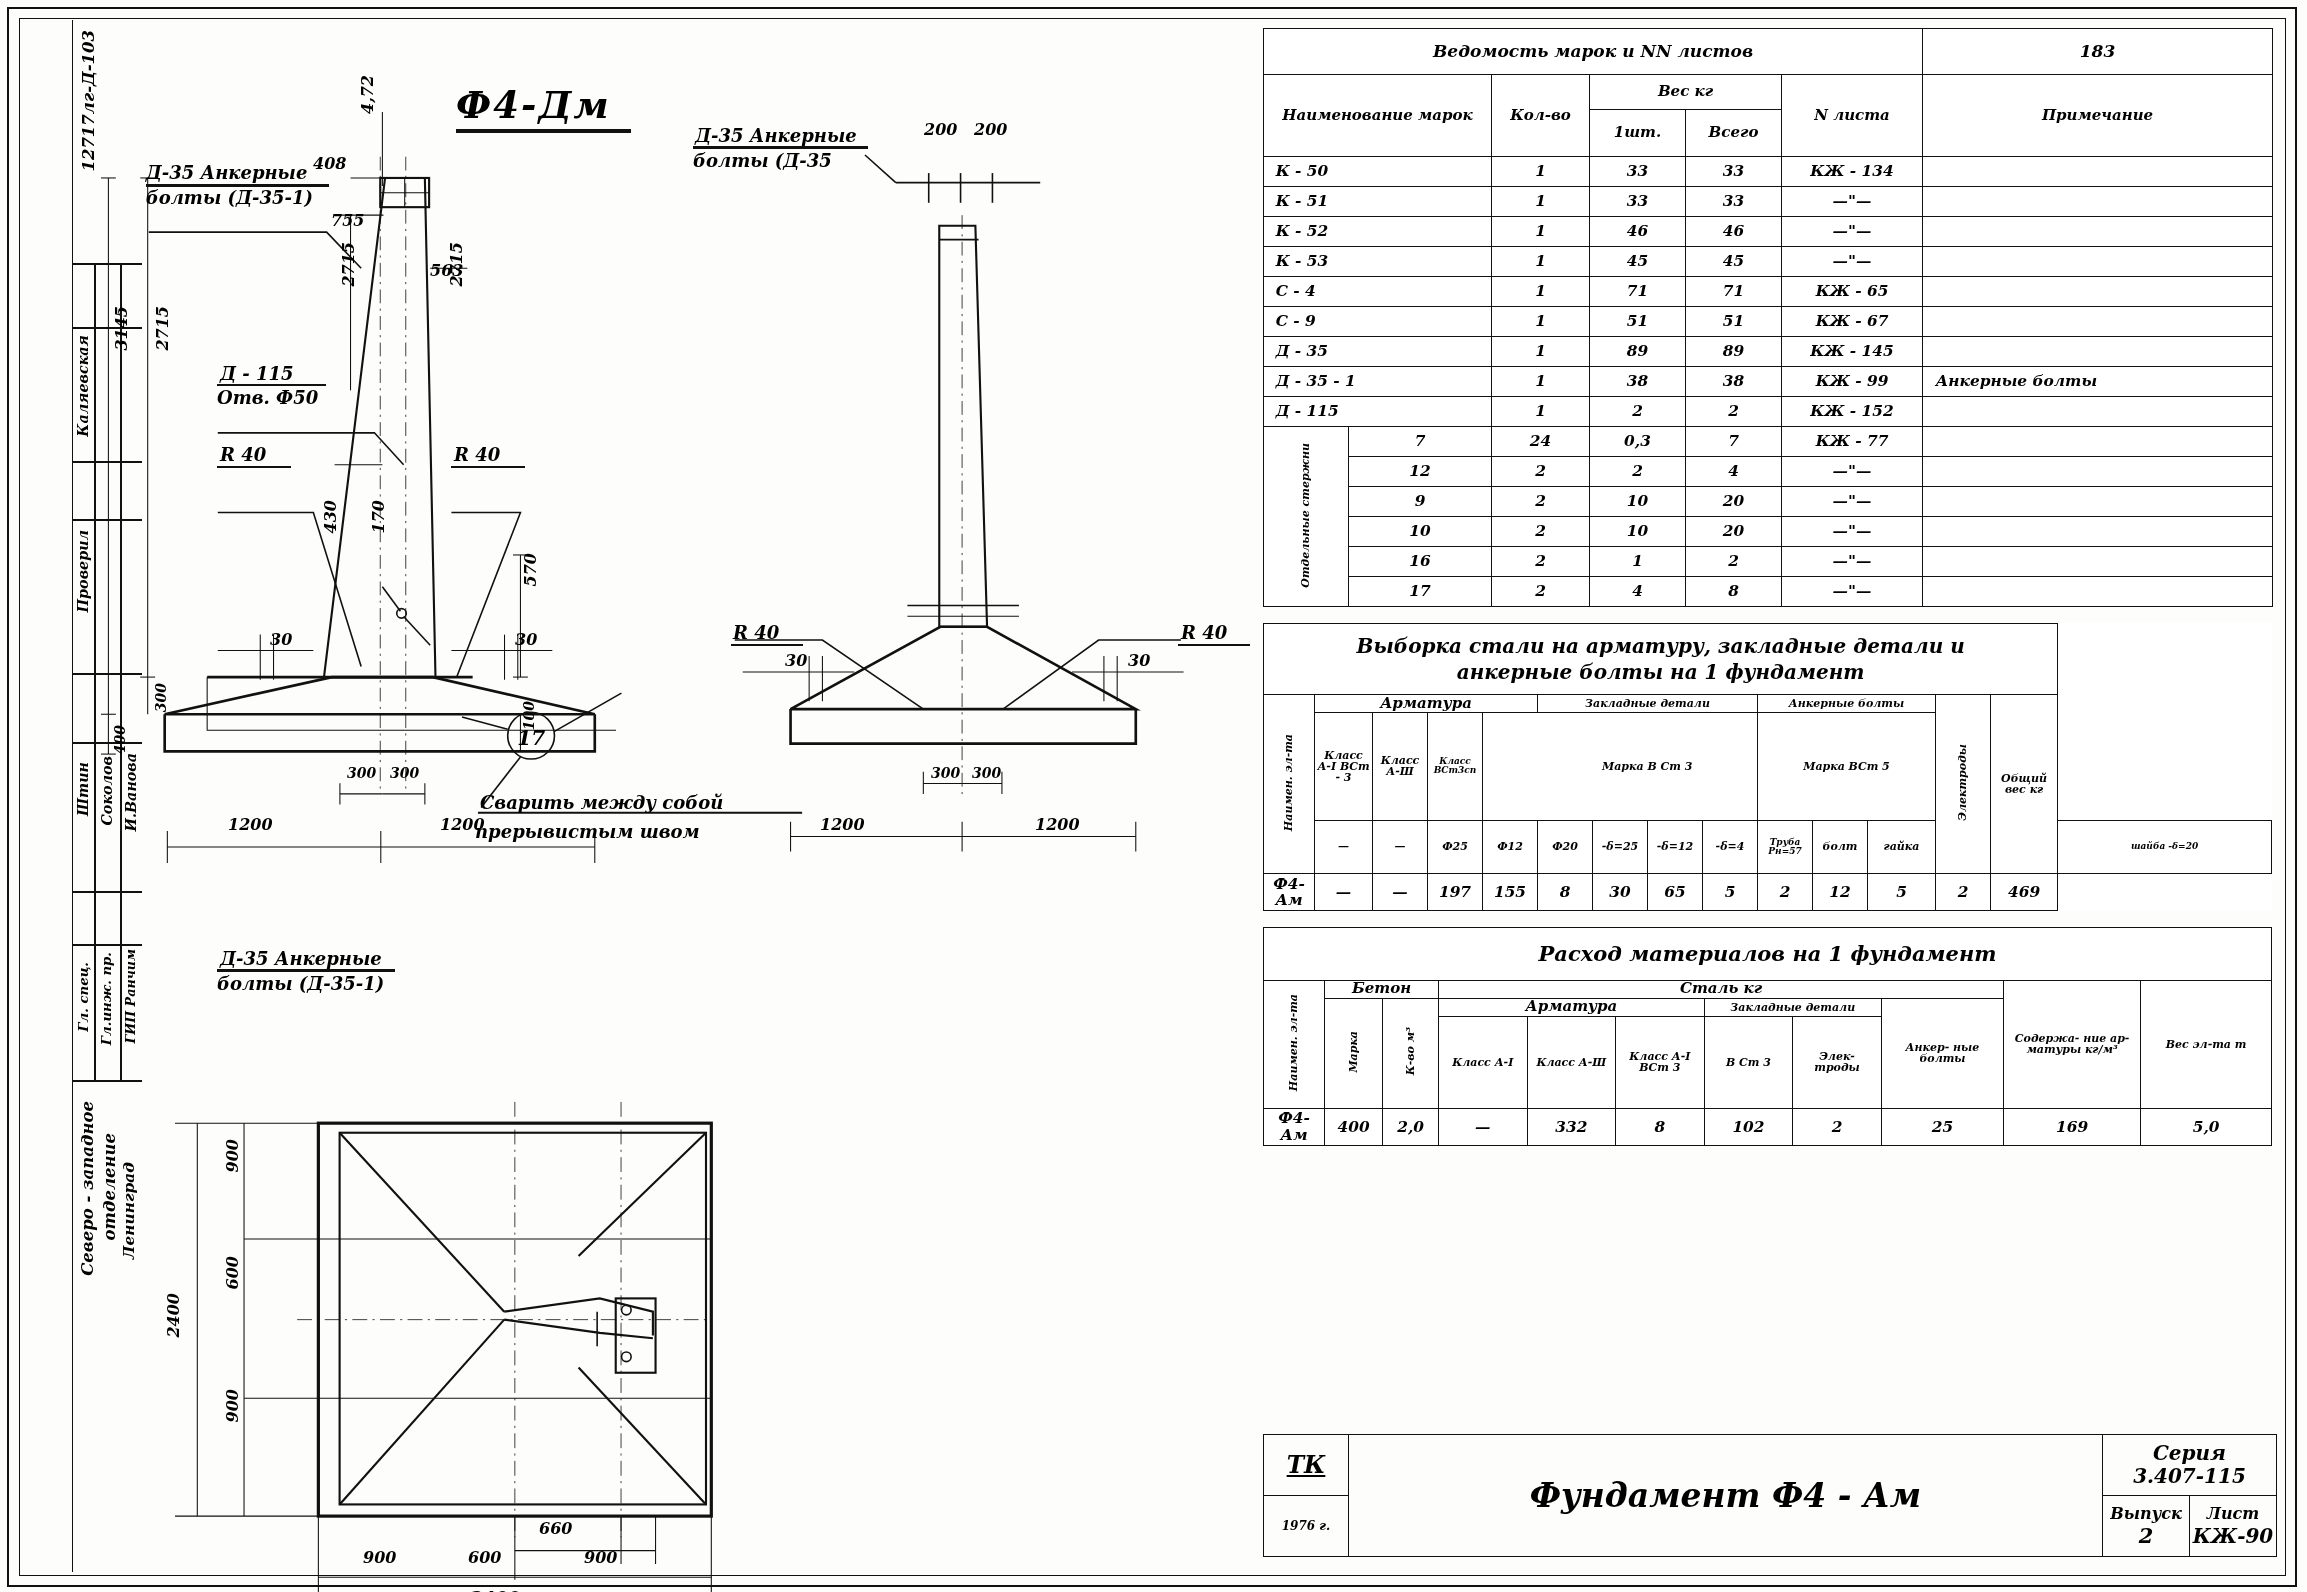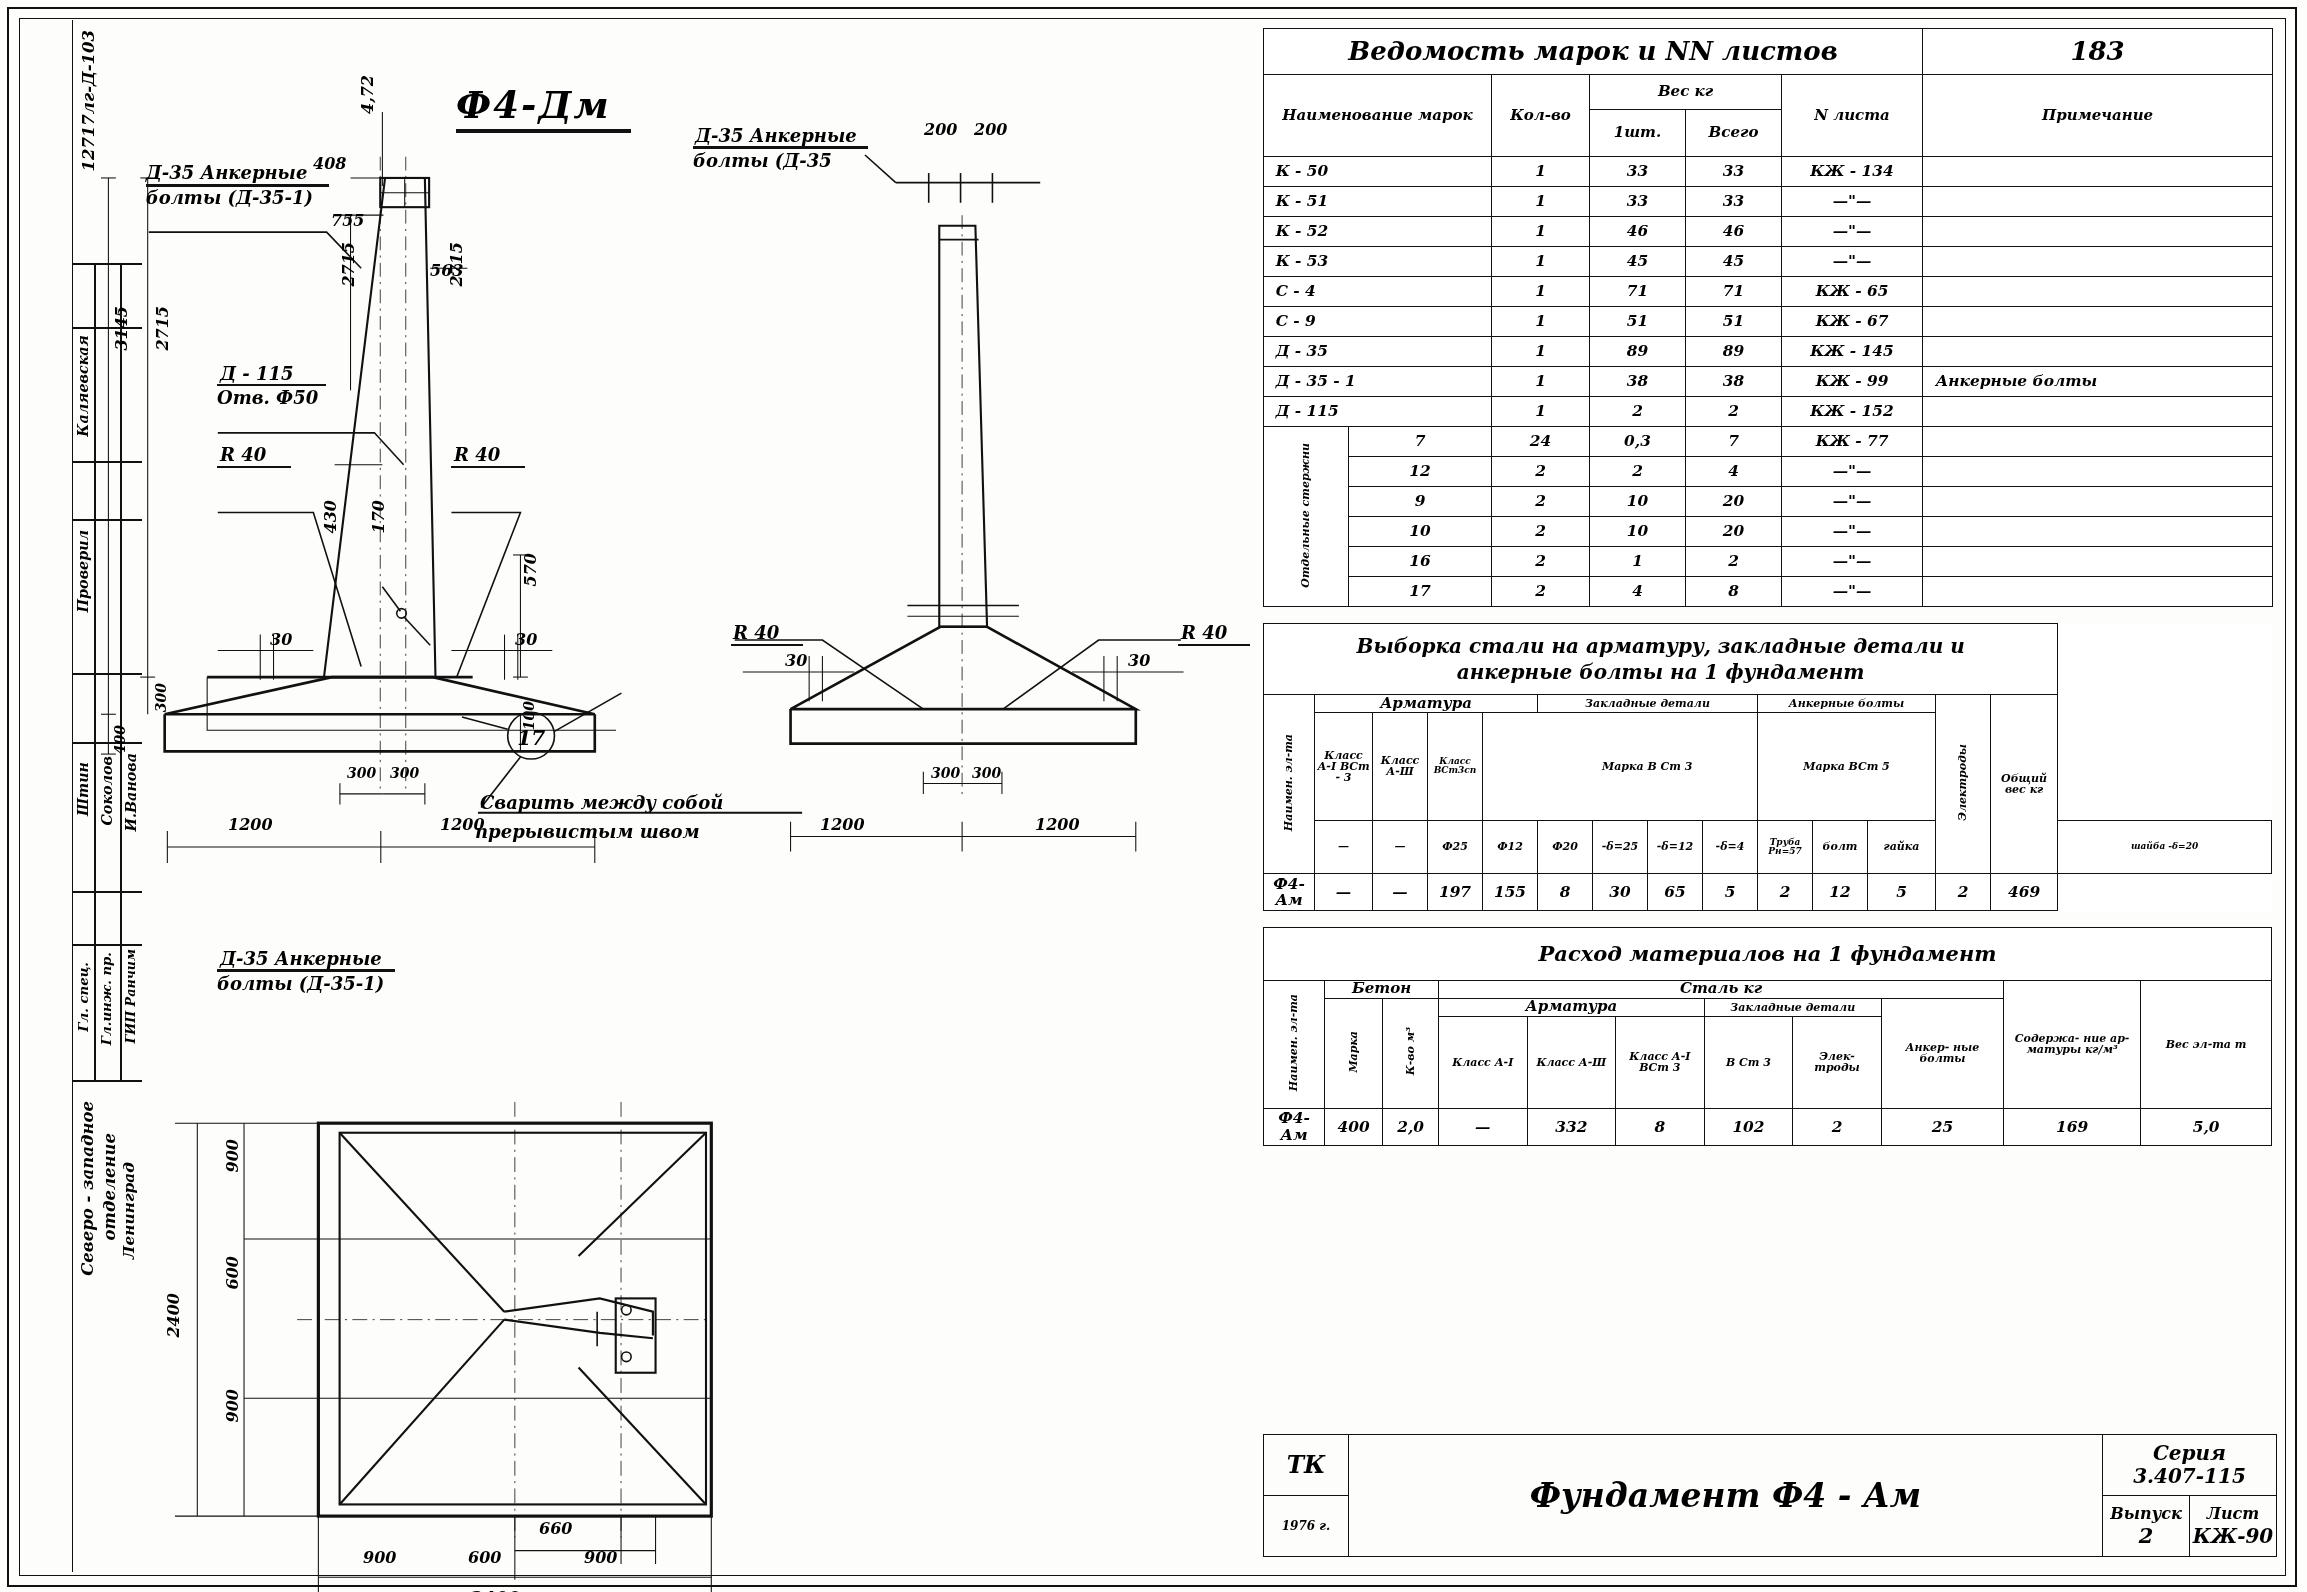--- a/index.html
+++ b/index.html
@@ -26,21 +26,21 @@
   svg{display:block;overflow:visible;}
   .dimtxt{font-family:"DejaVu Serif",serif;font-style:italic;font-weight:700;font-size:16px;white-space:nowrap;}
   .dimtxt.sm{font-size:14px;}
   .lbl{font-family:"DejaVu Serif",serif;font-style:italic;font-weight:700;font-size:18px;white-space:nowrap;}
 
   
   #right-col{position:absolute;left:1263px;top:28px;width:1014px;}
   table.tbl{border-collapse:collapse;width:1009px;table-layout:fixed;background:#fff;}
   table.tbl td,table.tbl th{border:1.1px solid #111;padding:0.5px 2.1px;text-align:center;vertical-align:middle;
         font-family:"DejaVu Serif",serif;font-style:italic;font-weight:700;font-size:15.4px;line-height:1.06;}
-  table.tbl .ttl{font-size:26px;border-bottom-width:1.6px;}
+  table.tbl .ttl{font-size:17px;border-bottom-width:1.6px;}
   table.tbl .hd{font-size:15px;}
   table.tbl .small{font-size:11px;line-height:1.02;}
   table.tbl .xsmall{font-size:9px;line-height:1.0;}
   .rotcell{writing-mode:vertical-rl;transform:rotate(180deg);white-space:nowrap;display:inline-block;}
   .t-gap{height:16px;}
 
   
   #stamp{position:absolute;left:1263px;top:1434px;width:1014px;height:133px;}
   #stamp table{border-collapse:collapse;width:1013px;table-layout:fixed;}
   #stamp td{border:1.6px solid #111;text-align:center;vertical-align:middle;
@@ -687,21 +687,21 @@
   <div id="stamp">
     <table>
       <colgroup>
           <col style="width:85px">
           <col style="width:754px">
           <col style="width:87px">
           <col style="width:87px">
         </colgroup>
       <tbody>
           <tr>
-        <td style="height:58px;font-size:23.4px;">ТК</td>
+        <td style="height:58px;font-size:23.4px;text-decoration:underline;">ТК</td>
         <td rowspan="2" style="font-size:33px;">Фундамент   Ф4 - Ам</td>
         <td colspan="2" style="font-size:20px;line-height:1.15;">
           <div>Серия</div>
           <div>3.407-115</div>
         </td>
       </tr>
       <tr>
         <td style="height:58px;font-size:12px;">1976 г.</td>
         <td style="font-size:16px;line-height:1.2;">
           <div>Выпуск</div>

